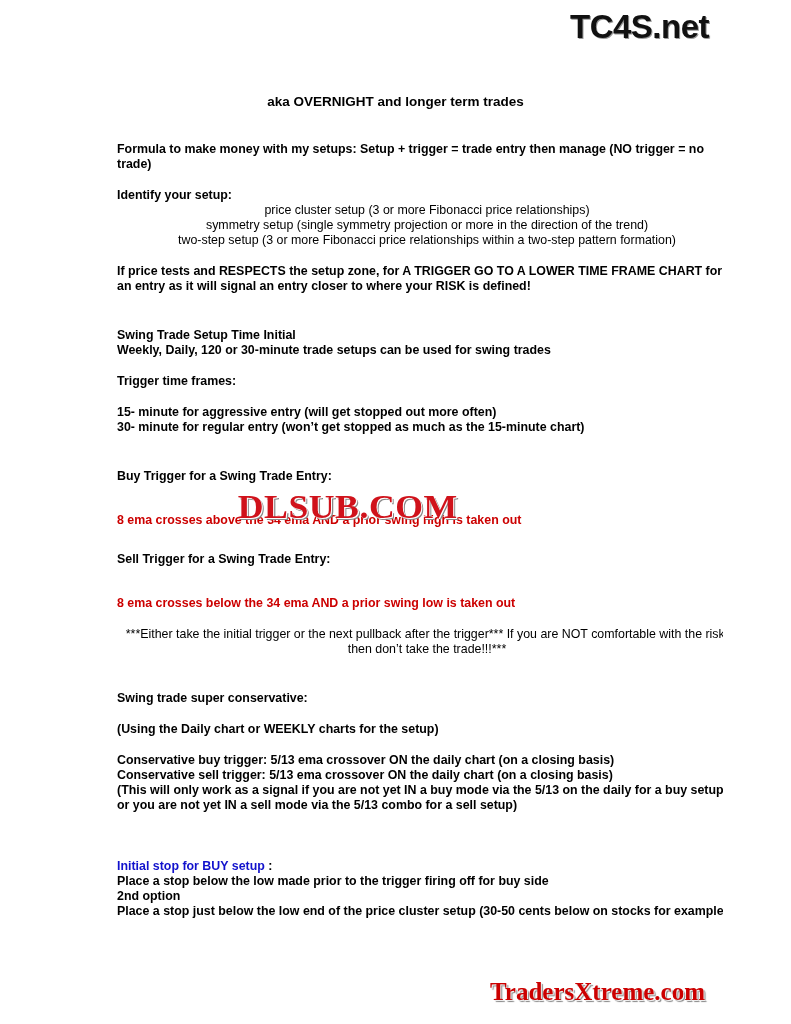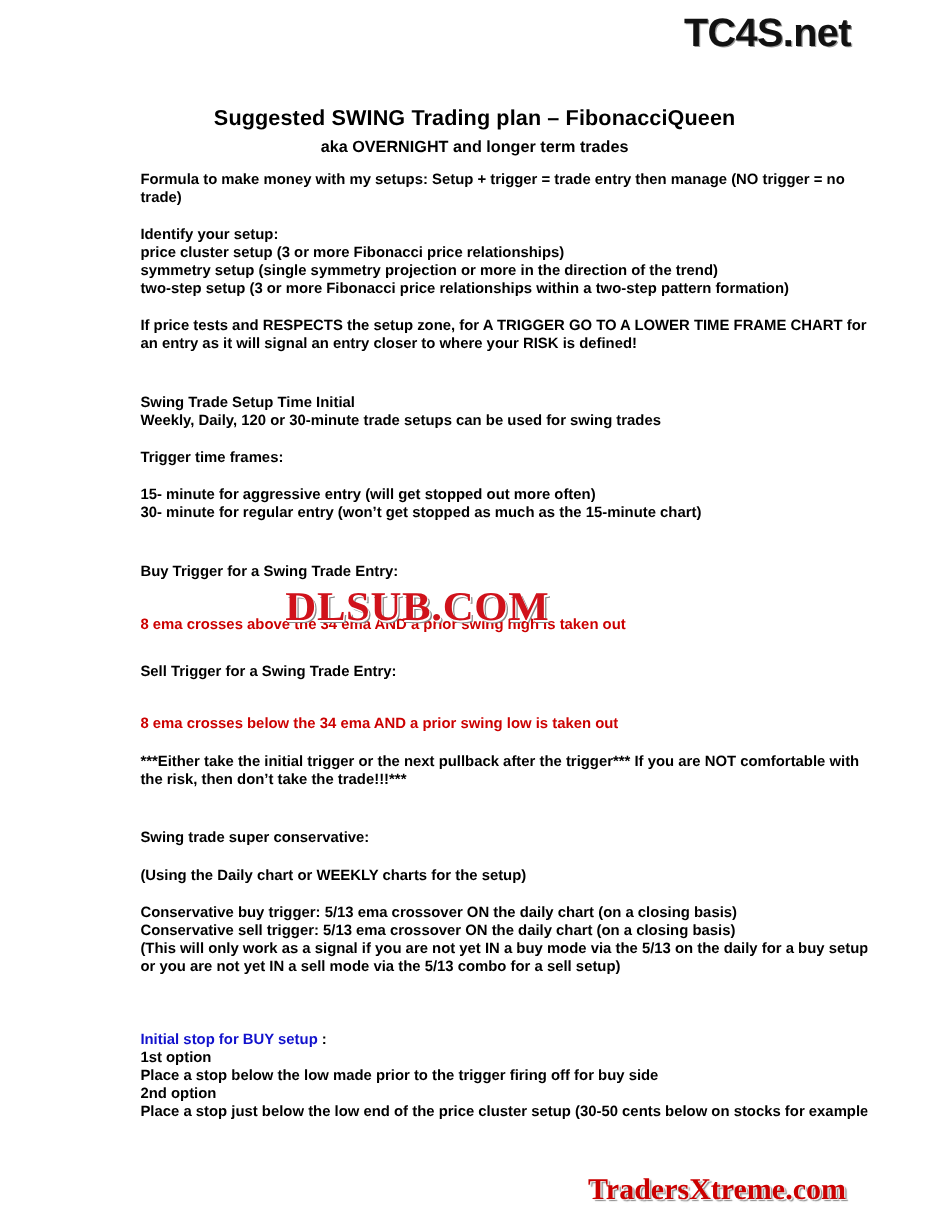--- a/index.html
+++ b/index.html
@@ -59,21 +59,22 @@
   .para {
     font-size: 12.4px;
     line-height: 15px;
     margin: 0 0 0 0;
     color: #000;
   }
   .bold {
     font-weight: bold;
   }
   .plain {
-    font-weight: bold;
+    font-weight: normal;
+    text-align: center;
   }
   .red {
     color: #cc0000;
     font-weight: bold;
     margin-top: 13px;
   }
   .blue {
     color: #1111cc;
     font-weight: bold;
   }
@@ -110,21 +111,20 @@
   }
 </style>
 </head>
 <body>
 
 <div class="page">
 
   <div class="watermark-topright">TC4S.net</div>
 
   <div class="title-block">
-    <h1 class="doc-title">Suggested SWING Trading plan – FibonacciQueen</h1>
     <div class="doc-subtitle">aka OVERNIGHT and longer term trades</div>
   </div>
 
   <div class="body-area">
 
     <div class="para bold">Formula to make money with my setups:  Setup + trigger = trade entry then manage   (NO trigger = no trade)</div>
 
     <div class="gap-md"></div>
 
     <div class="para bold">Identify your setup:</div>
@@ -180,21 +180,20 @@
 
     <div class="gap-md"></div>
 
     <div class="para bold">Conservative buy trigger:   5/13 ema crossover ON the daily chart (on a closing basis)</div>
     <div class="para bold">Conservative sell trigger:    5/13 ema crossover ON the daily chart (on a closing basis)</div>
     <div class="para bold">(This will only work as a signal if you are not yet IN a buy mode via the 5/13 on the daily for a buy setup or you are not yet IN a sell mode via the 5/13 combo for a sell setup)</div>
 
     <div class="gap-xxl"></div>
 
     <div class="para"><span class="blue">Initial stop for BUY setup</span><span class="bold"> :</span></div>
-    <div class="para bold">1st option</div>
     <div class="para bold">Place a stop below the low made prior to the trigger firing off for buy side</div>
     <div class="para bold">2nd option</div>
     <div class="para bold">Place a stop just below the low end of the price cluster setup (30-50 cents below on stocks for example</div>
 
   </div>
 
   <div class="watermark-center">DLSUB.COM</div>
   <div class="watermark-bottom">TradersXtreme.com</div>
 
 </div>

